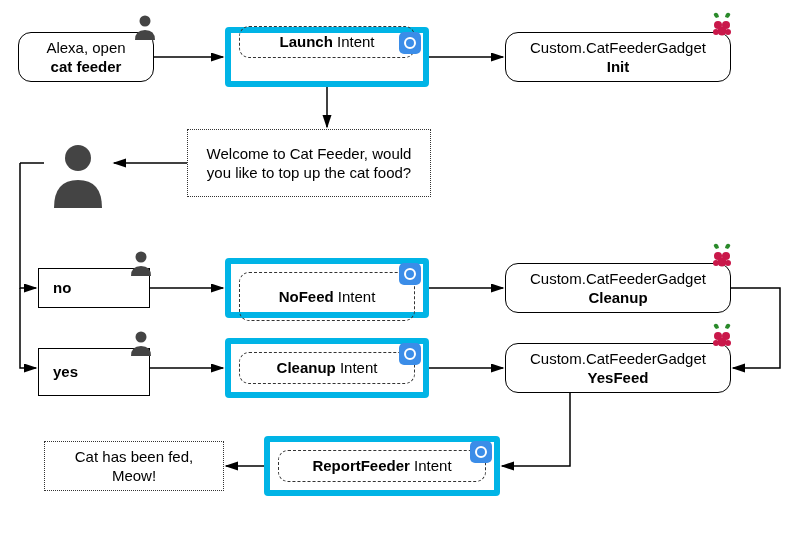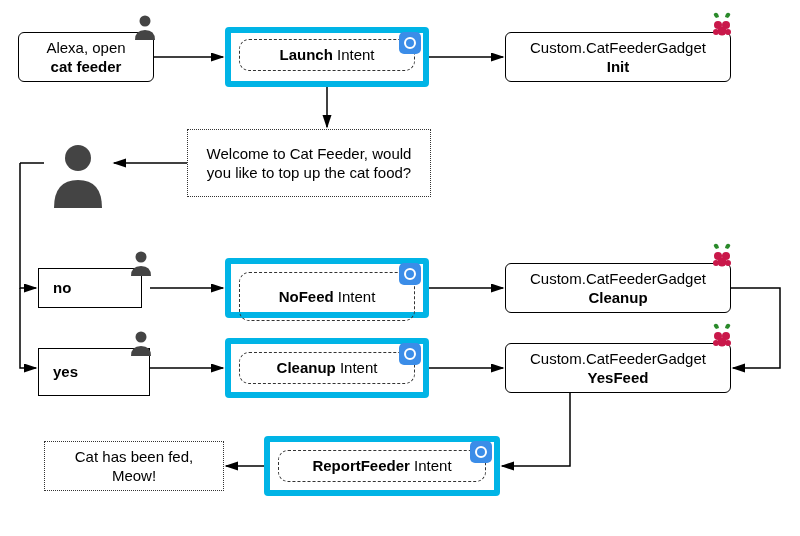--- a/index.html
+++ b/index.html
@@ -1,17 +1,17 @@
 <!DOCTYPE html>
 <html><head>
 <meta charset="utf-8">
 <style>
 body{margin:0;font-family:Arial,Helvetica,sans-serif;background:#fff}
 .canvas{position:relative;width:800px;height:536px}
-.box{position:absolute;border:1px solid #000;border-radius:6px;background:#fff;display:flex;align-items:center;justify-content:center;text-align:center;padding:4px;box-sizing:border-box}
+.box{position:absolute;border:1px solid #000;border-radius:13px;background:#fff;display:flex;align-items:center;justify-content:center;text-align:center;padding:4px;box-sizing:border-box}
 .thick-cyan{position:absolute;border:6px solid #00b4e6;border-radius:4px;background:#fff;box-sizing:border-box}
 .dashed-inner{position:absolute;border:1.5px dashed #333;border-radius:10px;display:flex;align-items:center;justify-content:center;text-align:center;box-sizing:border-box}
 .dotted-box{position:absolute;border:1.5px dotted #333;display:flex;align-items:center;justify-content:center;text-align:center;box-sizing:border-box;padding:6px}
 .label{font-size:15px;line-height:1.3}
 .label b{font-weight:700}
 svg.overlay{position:absolute;left:0;top:0;width:800px;height:536px;pointer-events:none}
 .alexa-badge{position:absolute;width:22px;height:22px;background:#3b8de8;border-radius:5px;display:flex;align-items:center;justify-content:center}
 .alexa-badge::after{content:"";width:12px;height:12px;border:2px solid #fff;border-radius:50%;box-sizing:border-box}
 .rpi{position:absolute;width:28px;height:28px}
 .person{position:absolute}
@@ -29,21 +29,21 @@
 </div>
 
 <div class="person" style="left:130px;top:12px">
 <svg width="30" height="30" viewBox="0 0 30 30">
         <circle cx="15" cy="9" r="5.5" fill="#444"></circle>
         <path d="M5 28 Q5 18 15 18 Q25 18 25 28 Z" fill="#444"></path>
       </svg>
 </div>
 
 <div class="thick-cyan" style="left:225px;top:27px;width:204px;height:60px"></div>
-<div class="dashed-inner" style="left:239px;top:39px;width:176px;height:32px">
+<div class="dashed-inner" style="left:239px;top:26px;width:176px;height:32px">
   <span class="label"><b>Launch</b><span> Intent</span></span>
 </div>
 <div class="alexa-badge" style="left:399px;top:32px"></div>
 
 <div class="box" style="left:505px;top:32px;width:226px;height:50px">
   <span class="label"><span>Custom.CatFeederGadget</span><br><b>Init</b></span>
 </div>
 <div class="rpi" style="left:708px;top:12px">
 <svg width="28" height="28" viewBox="0 0 28 28">
         <path d="M8 6 Q4 2 7 1 Q10 0 11 5 M20 6 Q24 2 21 1 Q18 0 17 5" fill="#2a8a2a"></path>
@@ -59,21 +59,21 @@
   <span class="label">Welcome to Cat Feeder, would you like to top up the cat food?</span>
 </div>
 
 <div class="person" style="left:48px;top:140px">
 <svg width="60" height="70" viewBox="0 0 60 70">
         <circle cx="30" cy="18" r="13" fill="#444"></circle>
         <path d="M6 68 Q6 40 30 40 Q54 40 54 68 Z" fill="#444"></path>
       </svg>
 </div>
 
-<div class="box" style="left:38px;top:268px;width:104px;height:40px;border-radius:0">
+<div class="box" style="left:38px;top:268px;width:112px;height:40px;border-radius:0">
   <span class="label" style="width:100%;text-align:left;padding-left:10px"><b>no</b></span>
 </div>
 <div class="person" style="left:126px;top:248px">
 <svg width="30" height="30" viewBox="0 0 30 30">
         <circle cx="15" cy="9" r="5.5" fill="#444"></circle>
         <path d="M5 28 Q5 18 15 18 Q25 18 25 28 Z" fill="#444"></path>
       </svg>
 </div>
 
 <div class="box" style="left:38px;top:348px;width:112px;height:48px;border-radius:0">

